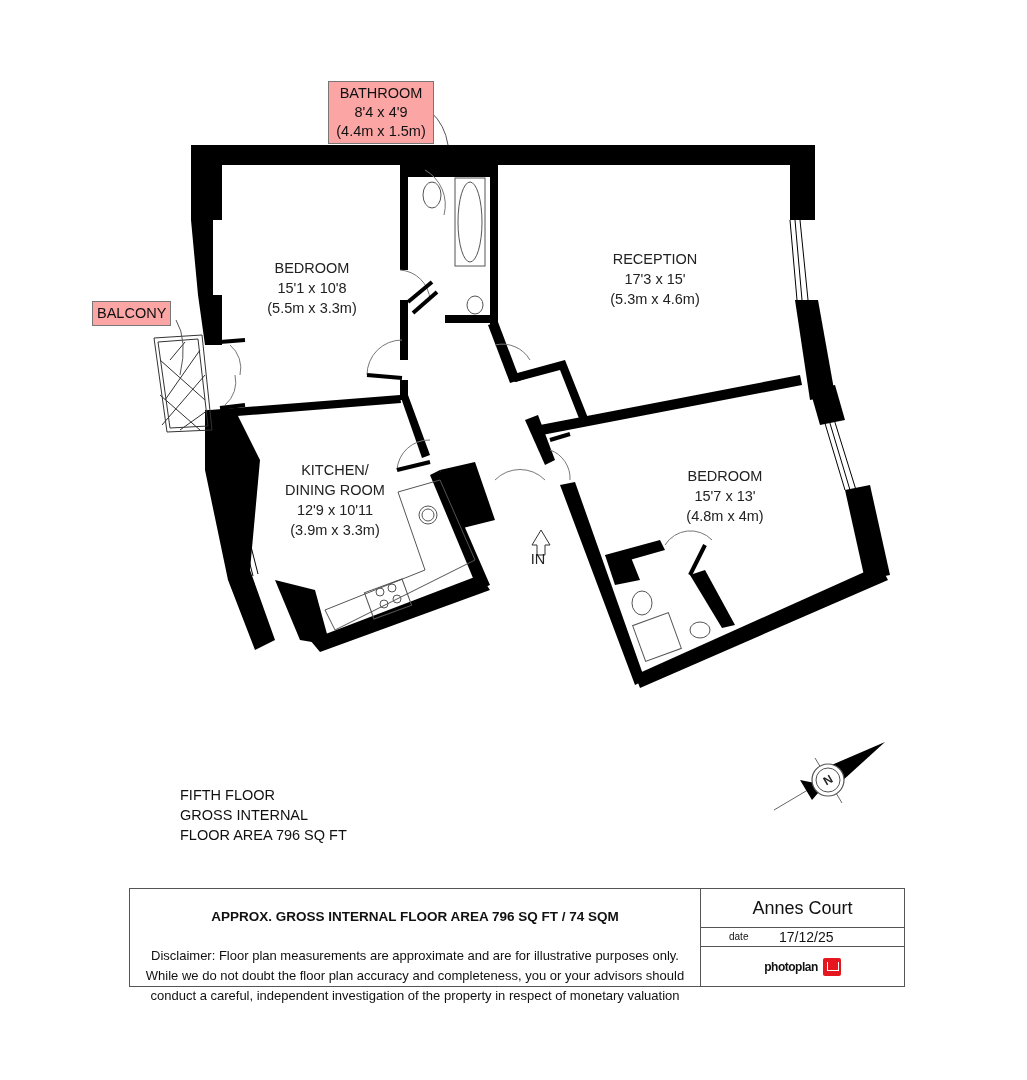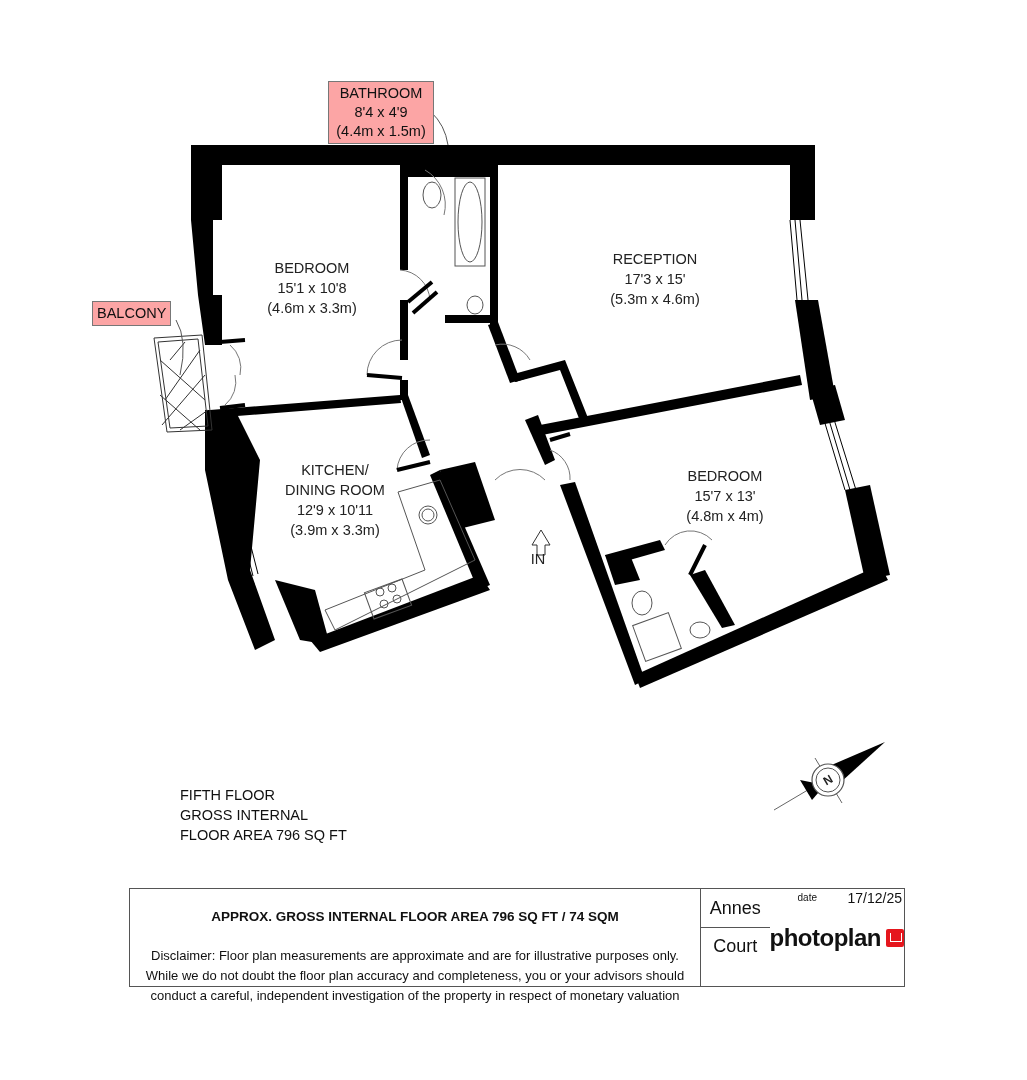--- a/index.html
+++ b/index.html
@@ -5,26 +5,26 @@
   html,body{margin:0;padding:0;background:#fff;}
   body{width:1027px;height:1080px;position:relative;overflow:hidden;font-family:"Liberation Sans",sans-serif;color:#111;}
   #plan{position:absolute;left:0;top:0;}
   .lbl{position:absolute;text-align:center;font-size:14.5px;line-height:20px;color:#222;}
   .boxlbl{position:absolute;border:1px solid #777;background:#fca5a5;text-align:center;font-size:14.5px;line-height:19px;padding:2px 4px;}
   .floorinfo{position:absolute;left:180px;top:785px;font-size:14.5px;line-height:20px;}
   .footer{position:absolute;left:129px;top:888px;width:774px;height:97px;border:1px solid #555;display:flex;}
   .fleft{width:570px;border-right:1px solid #555;text-align:center;}
   .fleft .head{font-weight:bold;font-size:13.5px;margin-top:20px;}
   .fleft .disc{font-size:13px;line-height:20px;margin-top:22px;}
-  .fright{flex:1;display:flex;flex-direction:row;}
+  .fright{flex:1;display:flex;flex-direction:column;}
   .fright .name{height:38px;border-bottom:1px solid #555;font-size:18px;text-align:center;line-height:38px;}
   .fright .daterow{height:18px;border-bottom:1px solid #555;font-size:10px;line-height:18px;position:relative;}
   .fright .daterow .dl{position:absolute;left:8px;margin-left:20px;}
   .fright .daterow .dv{position:absolute;left:78px;font-size:14px;}
-  .fright .logo{flex:1;display:flex;align-items:center;justify-content:center;font-weight:bold;font-size:24px;letter-spacing:-0.5px;}
+  .fright .logo{flex:1;display:flex;align-items:center;justify-content:center;font-weight:bold;font-size:12px;letter-spacing:-0.5px;}
   .logoicon{display:inline-block;width:18px;height:18px;background:#e5161d;margin-left:5px;border-radius:2px;position:relative;}
   .logoicon::after{content:"";position:absolute;left:4px;top:4px;width:10px;height:8px;border:1.5px solid #fff;border-top:none;}
 </style>
 </head>
 <body>
 
 <svg id="plan" width="1027" height="880" viewBox="0 0 1027 880">
   <g fill="#000" stroke="none">
 
     <polygon points="191,145 810,145 810,165 191,165"></polygon>
@@ -149,21 +149,21 @@
   <div>(4.4m x 1.5m)</div>
 </div>
 
 <div class="boxlbl" style="left:92px;top:301px;">
   <div>BALCONY</div>
 </div>
 
 <div class="lbl" style="left:252px;top:258px;width:120px;">
   <div>BEDROOM</div>
   <div>15'1 x 10'8</div>
-  <div>(4.6m x 3.3m)</div>
+  <div>(5.5m x 3.3m)</div>
 </div>
 
 <div class="lbl" style="left:595px;top:249px;width:120px;">
   <div>RECEPTION</div>
   <div>17'3 x 15'</div>
   <div>(5.3m x 4.6m)</div>
 </div>
 
 <div class="lbl" style="left:275px;top:460px;width:120px;">
   <div>KITCHEN/</div>

